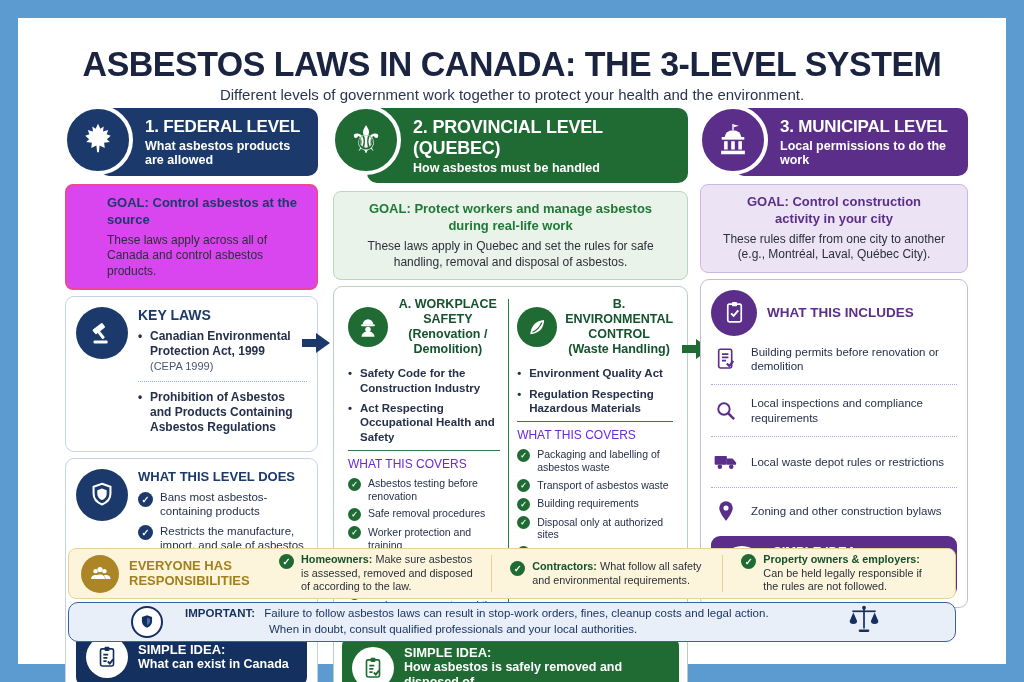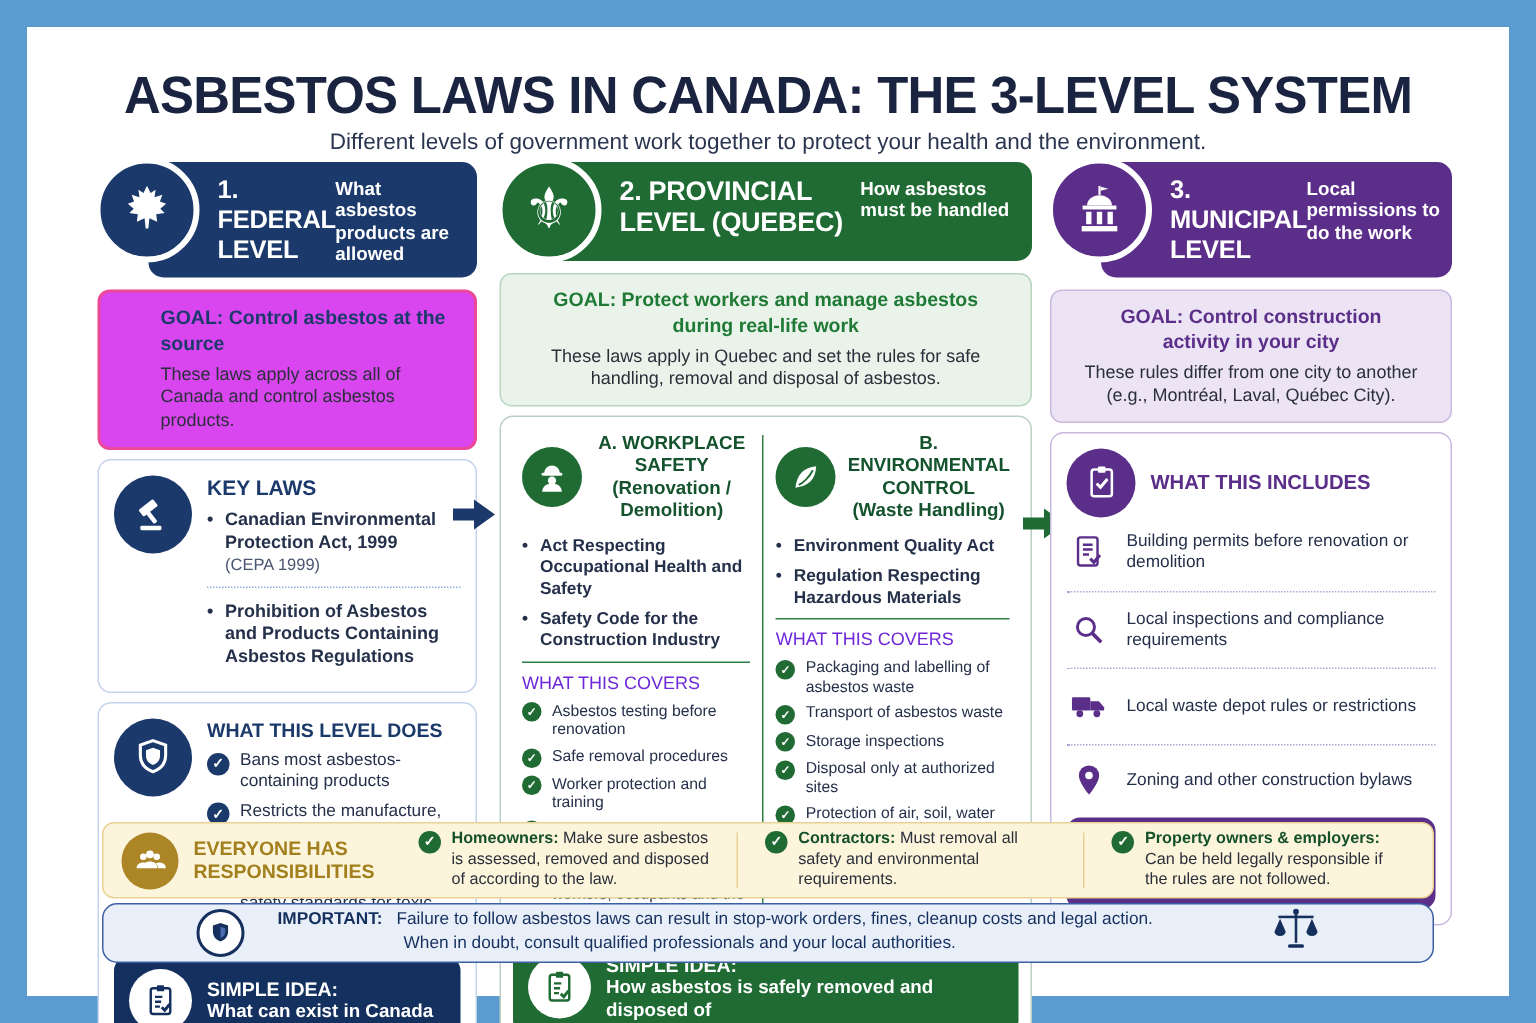--- a/index.html
+++ b/index.html
@@ -14,21 +14,21 @@
   .subtitle { position:absolute; left:0; right:0; top:68px; text-align:center;
               font-size:15px; color:#2a3550; }
 
   
   .col { position:absolute; top:90px; }
   .col1 { left:47px;  width:253px; }
   .col2 { left:315px; width:355px; }
   .col3 { left:682px; width:268px; }
 
   .col-head { margin-left:34px; border-radius:10px; color:#fff; position:relative;
-              min-height:66px; padding:9px 8px 8px 46px; display:flex; flex-direction:row; justify-content:space-between; }
+              min-height:66px; padding:9px 8px 8px 46px; display:flex; flex-direction:column; justify-content:space-between; }
   .col-head h2 { font-size:17px; font-weight:bold; letter-spacing:-0.2px; }
   .col-head .sub { font-size:12.5px; font-weight:bold; margin-top:2px; line-height:1.15; }
   .head-circle { position:absolute; left:-36px; top:-3px; width:70px; height:70px; border-radius:50%;
                  border:4px solid #fff; display:flex; align-items:center; justify-content:center; }
 
   .navy-bg  { background:#1b3a6b; } .green-bg { background:#1f6b33; } .purple-bg{ background:#5b2e89; }
 
   .goal { margin-top:8px; border-radius:8px; padding:9px 10px; font-size:12px; color:#2a2f3a; line-height:1.3; }
   .goal .gt { font-size:13px; font-weight:bold; margin-bottom:4px; }
   .goal-blue   { background:#d946ef; border:2px solid #ec4899; padding-left:40px; }
@@ -223,22 +223,22 @@
               <svg width="26" height="26" viewBox="0 0 32 32" fill="#fff">
                   <path d="M9.5 13a6.5 6.5 0 0113 0z"></path>
                   <rect x="7.5" y="12.6" width="17" height="2.4" rx="1.2"></rect>
                   <circle cx="16" cy="19" r="3.4"></circle>
                   <path d="M8 28c0-4.2 3.6-6.6 8-6.6s8 2.4 8 6.6z"></path>
                 </svg>
             </div>
             <div class="t1"><span>A. WORKPLACE SAFETY</span><br><span>(Renovation / Demolition)</span></div>
           </div>
           <ul class="laws" style="margin-top:9px;">
+            <li>Safety Code for the Construction Industry</li>
             <li>Act Respecting Occupational Health and Safety</li>
-            <li>Safety Code for the Construction Industry</li>
           </ul>
           <div class="gline"></div>
           <div class="covers-title">WHAT THIS COVERS</div>
           <div class="chk">
               <span class="ck green-bg"></span>
               <span class="txt">Asbestos testing before renovation</span>
             </div>
           <div class="chk">
               <span class="ck green-bg"></span>
               <span class="txt">Safe removal procedures</span>
@@ -277,21 +277,21 @@
           <div class="chk">
               <span class="ck green-bg"></span>
               <span class="txt">Packaging and labelling of asbestos waste</span>
             </div>
           <div class="chk">
               <span class="ck green-bg"></span>
               <span class="txt">Transport of asbestos waste</span>
             </div>
           <div class="chk">
               <span class="ck green-bg"></span>
-              <span class="txt">Storage inspections</span>
+              <span class="txt">Building requirements</span>
             </div>
           <div class="chk">
               <span class="ck green-bg"></span>
               <span class="txt">Disposal only at authorized sites</span>
             </div>
           <div class="chk">
               <span class="ck green-bg"></span>
               <span class="txt">Protection of air, soil, water and the environment</span>
             </div>
         </div>
@@ -426,21 +426,21 @@
         </svg>
     </div>
     <div class="resp-title gold-t">EVERYONE HAS RESPONSIBILITIES</div>
     <div class="resp-item">
       <span class="ck green-bg"></span>
       <span class="txt"><b>Homeowners:</b> <span>Make sure asbestos is assessed, removed and disposed of according to the law.</span></span>
     </div>
     <div class="resp-div"></div>
     <div class="resp-item">
       <span class="ck green-bg"></span>
-      <span class="txt"><b>Contractors:</b> <span>Must removal all safety and environmental requirements.</span></span>
+      <span class="txt"><b>Contractors:</b> <span>What follow all safety and environmental requirements.</span></span>
     </div>
     <div class="resp-div"></div>
     <div class="resp-item">
       <span class="ck green-bg"></span>
       <span class="txt"><b>Property owners &amp; employers:</b> <span>Can be held legally responsible if the rules are not followed.</span></span>
     </div>
   </div>
 
   <div class="import">
     <div class="shield-ring">

